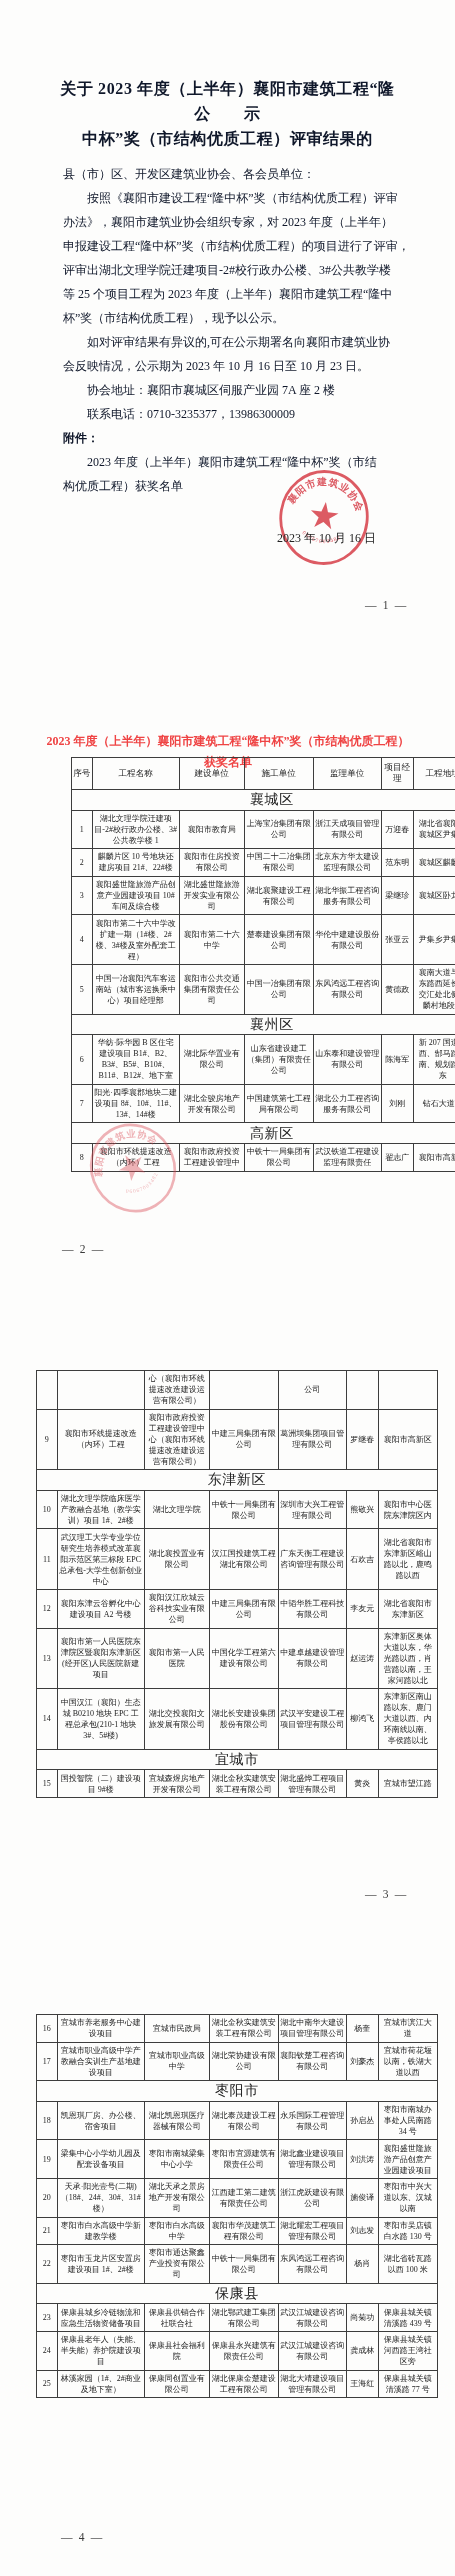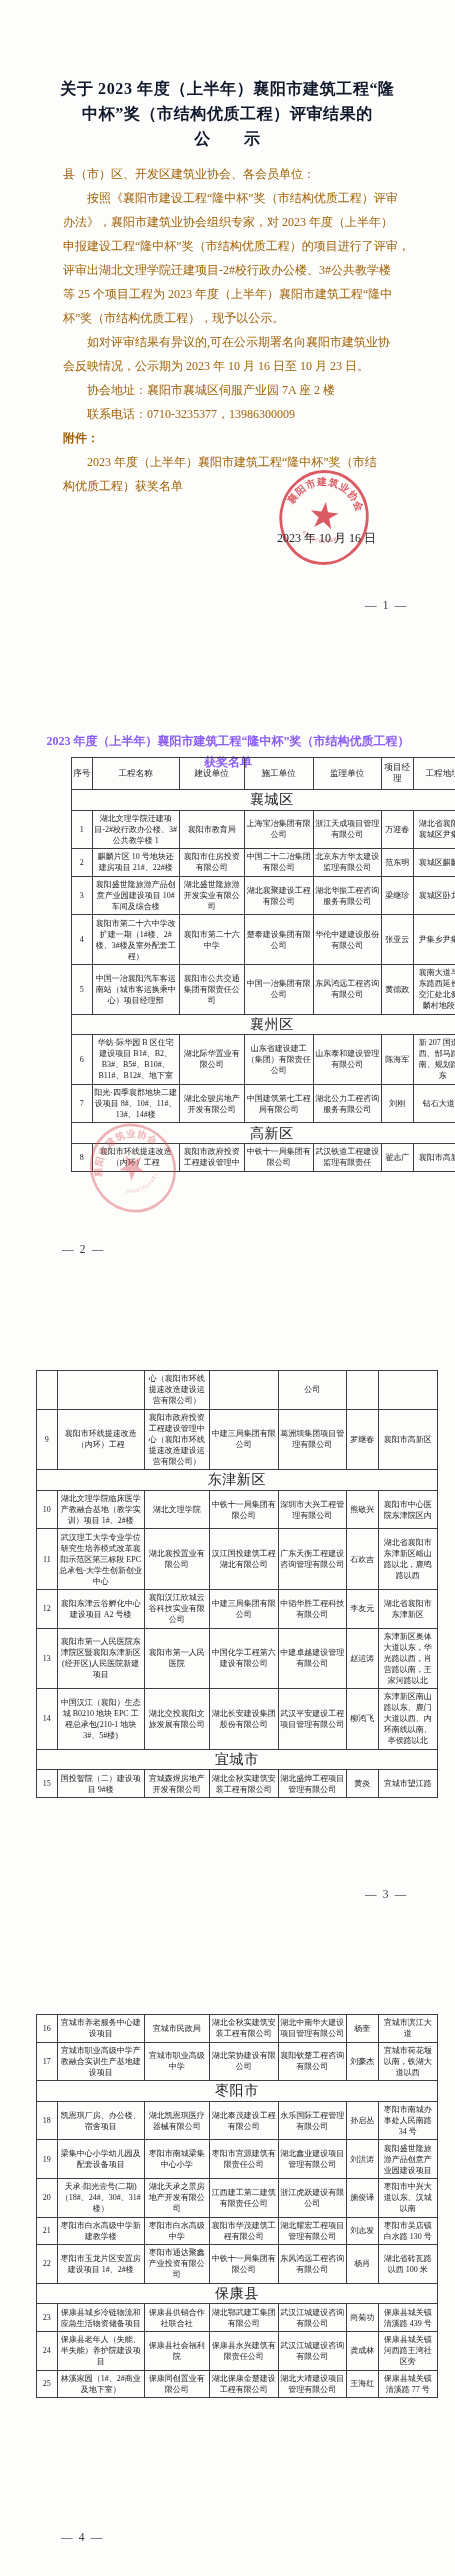--- a/index.html
+++ b/index.html
@@ -12,21 +12,21 @@
     overflow:hidden;
   }
   
   #doc-title{
     position:absolute;top:76px;left:34px;width:387px;
     text-align:center;font-size:16px;font-weight:bold;
     line-height:25px;letter-spacing:0.6px;color:#0f172a;
   }
   #body-text{
     position:absolute;top:162px;left:63px;width:344px;
-    font-size:12px;color:#a16207;
+    font-size:12px;color:#0f172a;
   }
   #body-text .line{line-height:24px;height:24px;white-space:nowrap;}
   .indent-first .line:first-child{text-indent:24px;}
   .indent-all .line{text-indent:24px;}
   #attach-label{font-weight:600;}
   #sign-date{
     position:absolute;top:530px;left:277px;width:126px;
     font-size:12px;color:#222;z-index:5;white-space:nowrap;
   }
   .page-num{
@@ -37,21 +37,21 @@
   #page-num-2{top:1243px;left:62px;}
   #page-num-3{top:1888px;left:365px;}
   #page-num-4{top:2531px;left:61px;}
   
   .stamp{position:absolute;color:#d8454f;z-index:4;pointer-events:none;}
   #stamp-one{top:467px;left:276px;width:96px;height:101px;opacity:.88;transform:rotate(7deg);}
   #stamp-two{top:1120px;left:87px;width:92px;height:96px;opacity:.40;transform:rotate(-31deg);}
   
   .tbl-title{
     position:absolute;left:23px;width:410px;text-align:center;
-    font-size:12px;font-weight:bold;line-height:21px;color:#8b5cf6;
+    font-size:12px;font-weight:bold;line-height:21px;color:#ef4444;
   }
   #table-title-block{top:731px;}
   table.tbl{
     position:absolute;left:36px;width:400px;
     border-collapse:collapse;table-layout:fixed;
     font-size:8px;color:#222;background:transparent;
   }
   #table-a{top:757px;margin-left:35px;}
   #table-b{top:1370px;}
   #table-c{top:2014px;border-radius:6px;}
@@ -71,22 +71,22 @@
   .tbl th{font-size:8.6px;height:26.4px;}
   .tbl td.group{font-size:14px;height:15px;letter-spacing:0.6px;text-align:center;}
 </style>
 </head>
 <body>
 
 <div id="doc">
 
   <div id="doc-title">
       <div class="line">关于 2023 年度（上半年）襄阳市建筑工程“隆</div>
+      <div class="line">公　　示</div>
       <div class="line">中杯”奖（市结构优质工程）评审结果的</div>
-      <div class="line">公　　示</div>
     </div>
 
   <div id="body-text">
     <div class="para">
         <div class="line">县（市）区、开发区建筑业协会、各会员单位：</div>
       </div>
     <div class="para indent-first">
         <div class="line">按照《襄阳市建设工程“隆中杯”奖（市结构优质工程）评审</div>
         <div class="line">办法》，襄阳市建筑业协会组织专家，对 2023 年度（上半年）</div>
         <div class="line">申报建设工程“隆中杯”奖（市结构优质工程）的项目进行了评审，</div>

